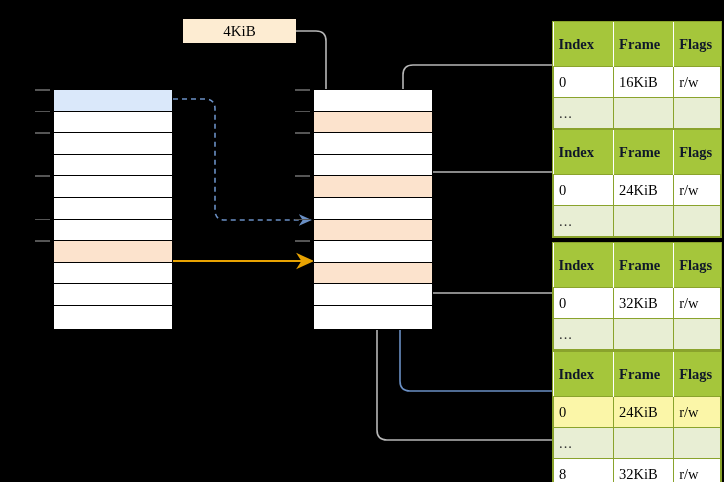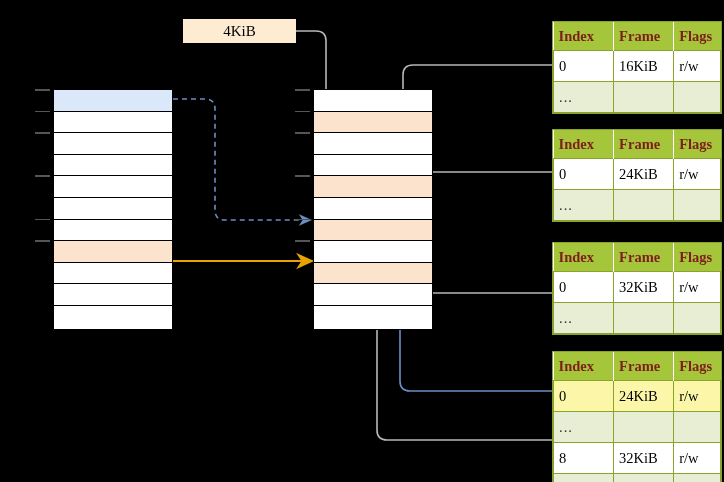--- a/index.html
+++ b/index.html
@@ -20,22 +20,22 @@
 
   
   .sizebox{position:absolute;box-sizing:border-box;background:#fdecd2;
            display:flex;align-items:center;justify-content:center;
            font-size:15px;color:#000;}
 
   
   .ptable{position:absolute;box-sizing:border-box;border:1.6px solid #8aa32c;
           border-collapse:collapse;background:#fff;}
   .ptable table{border-collapse:collapse;width:100%;table-layout:fixed;}
-  .ptable th{background:#a5c63b;color:#7f1d1d;font-weight:bold;font-size:14.5px;
-             text-align:left;padding:2px 5px;border-right:1.6px solid #fff;
+  .ptable th{background:#a5c63b;color:#0f172a;font-weight:bold;font-size:14.5px;
+             text-align:left;padding:10px 5px;border-right:1.6px solid #fff;
              height:24px;line-height:20px;}
   .ptable th:last-child{border-right:none;}
   .ptable td{font-size:14.5px;color:#000;text-align:left;padding:2px 5px;
              border:1px solid #8aa32c;height:26px;line-height:22px;background:#fff;}
   .ptable tr.ellip td{background:#e8eed4;color:#333;letter-spacing:1px;}
   .ptable td.hl{background:#fbf6a8;}
   .ptable col.c1{width:36%;}
   .ptable col.c2{width:36%;}
   .ptable col.c3{width:28%;}
 </style>

